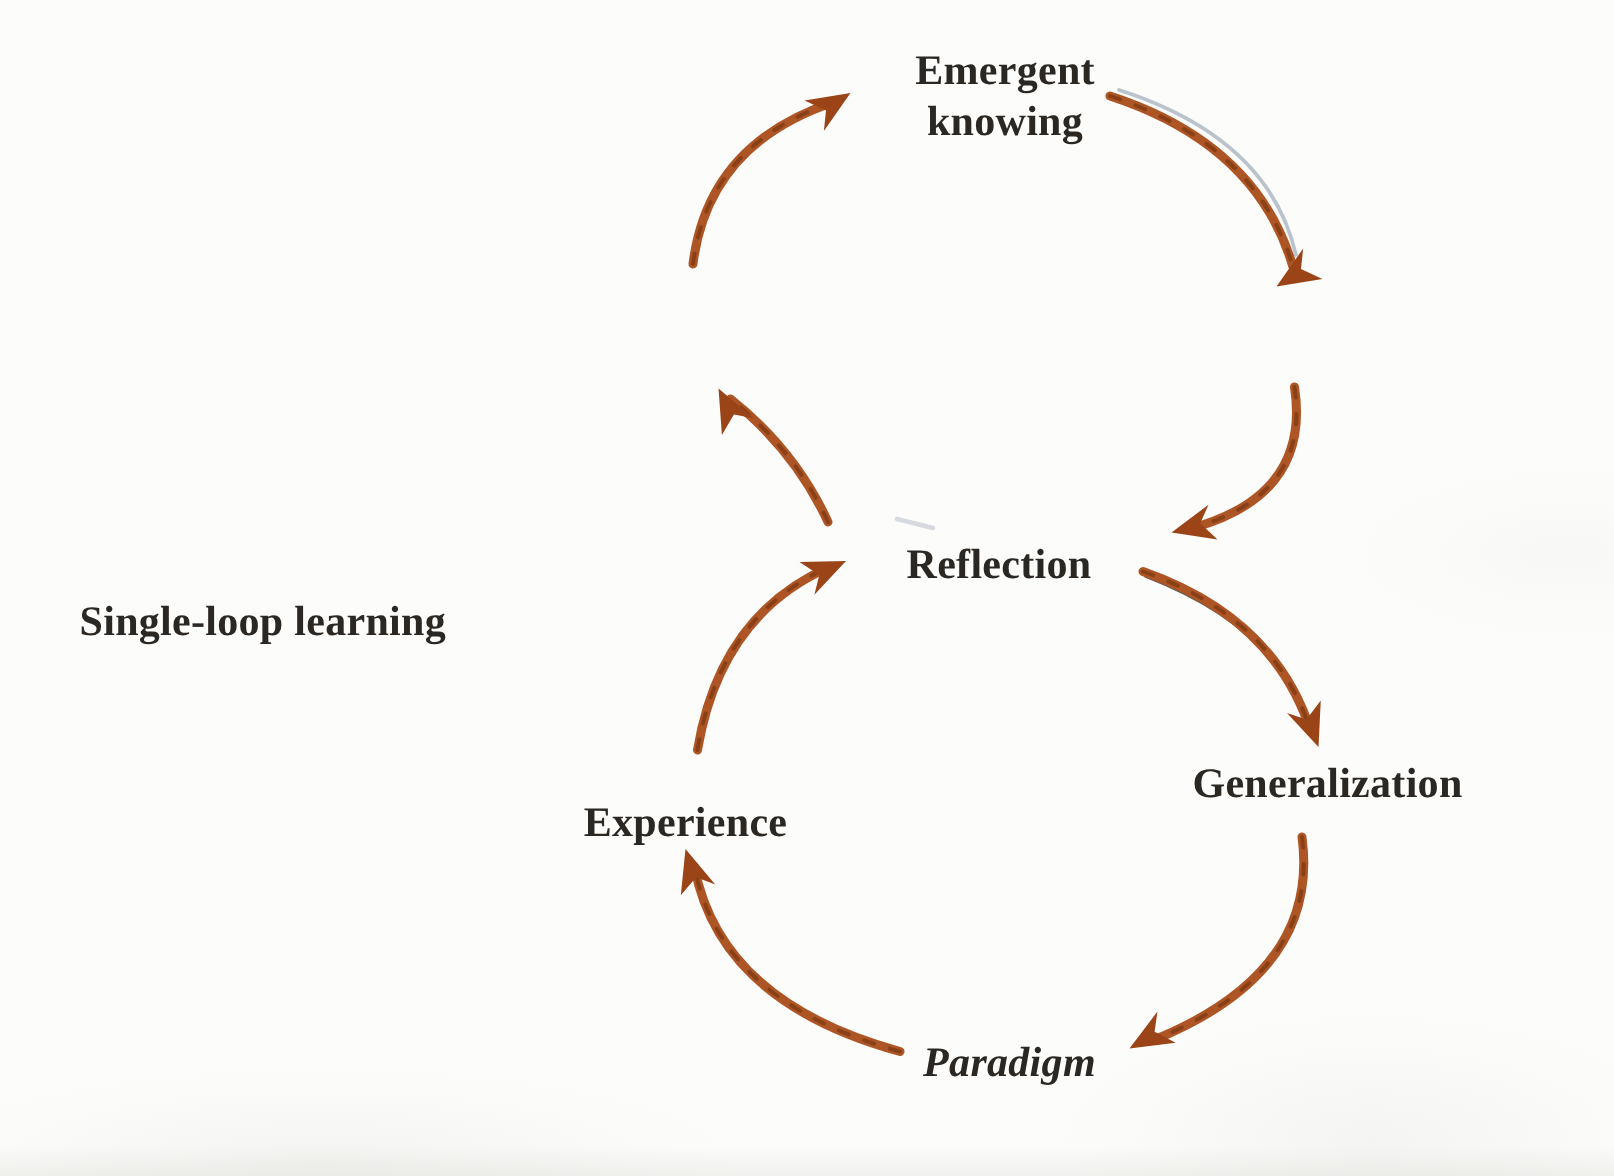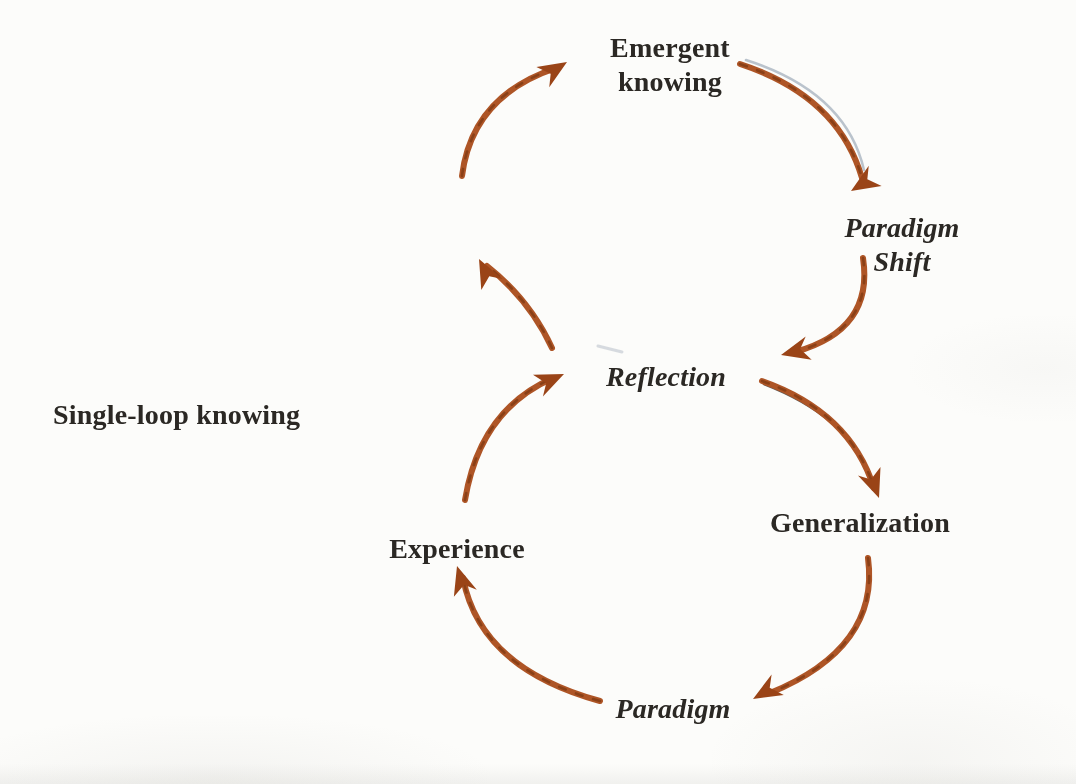--- a/index.html
+++ b/index.html
@@ -26,24 +26,24 @@
     color:#2b2824;
     white-space:pre-line;
     text-align:center;
     transform:translateX(-50%);
     letter-spacing:.2px;
   }
   .italic{font-style:italic;}
   #n-emergent-knowing{left:670px;top:31px;}
   #n-new-understanding{left:452px;top:179px;}
   #n-paradigm-shift{left:902px;top:211px;}
-  #n-reflection{left:666px;top:360px;font-style:italic;}
+  #n-reflection{left:666px;top:360px;}
   #n-single-loop{left:53px;top:398px;transform:none;text-align:left;}
   #n-experience{left:457px;top:532px;}
-  #n-generalization{left:860px;top:506px;}
+  #n-generalization{left:885px;top:506px;}
   #n-testing{left:673px;top:692px;}
   .scan-bottom{
     position:absolute;left:0;right:0;bottom:0;height:20px;
     background:linear-gradient(to bottom, rgba(140,140,133,0), rgba(140,140,133,0.10));
     pointer-events:none;
   }
 </style>
 </head>
 <body>
 
@@ -92,25 +92,24 @@
         <path d="M552 348 Q530 300 487 266" stroke="#7e3a13" stroke-width="2.6" fill="none" stroke-linecap="round" stroke-dasharray="7 11" opacity="0.75"></path>
         <path d="M0 0 L-28 13 L-20 2 L-29 -11 Z" fill="#9a4417" transform="translate(479 259) rotate(-115)"></path>
       </g>
       <path d="M598 346 L622 352" stroke="#c6ccd3" stroke-width="3" opacity="0.7" fill="none" stroke-linecap="round"></path>
     </svg>
 
   <div class="node" id="n-emergent-knowing">Emergent
 knowing</div>
 
 
-  <div class="node italic" id="n-paradigm-shift">Paradigm Shift</div>
 
   <div class="node" id="n-reflection">Reflection</div>
 
-  <div class="node" id="n-single-loop">Single-loop knowing</div>
+  <div class="node" id="n-single-loop">Single-loop learning</div>
 
   <div class="node" id="n-experience">Experience</div>
 
   <div class="node" id="n-generalization">Generalization</div>
 
   <div class="node italic" id="n-testing">Paradigm</div>
 
   <div class="scan-bottom"></div>
 </div>
 

